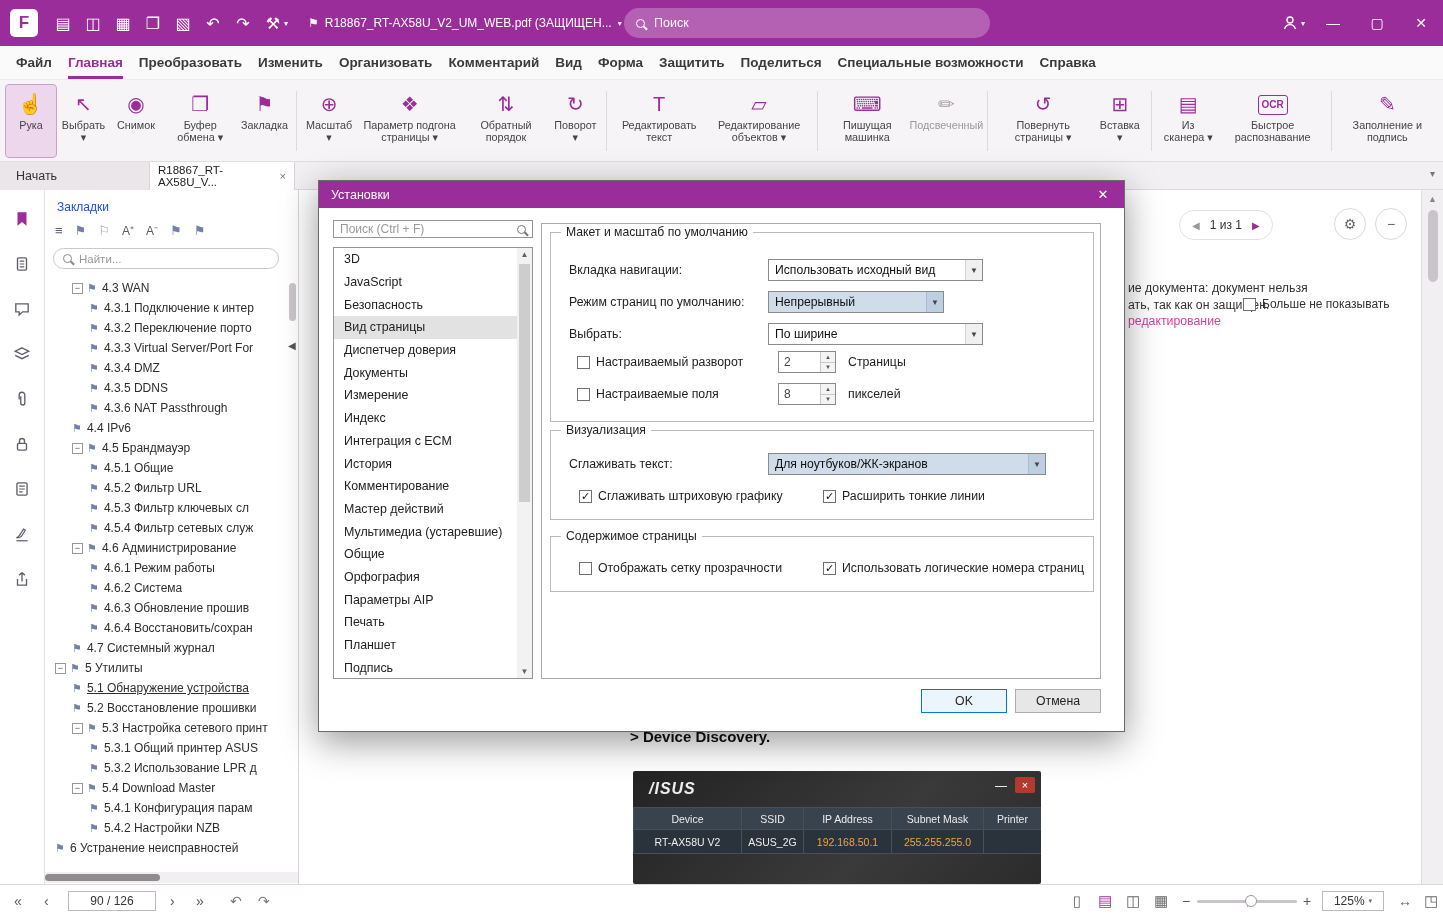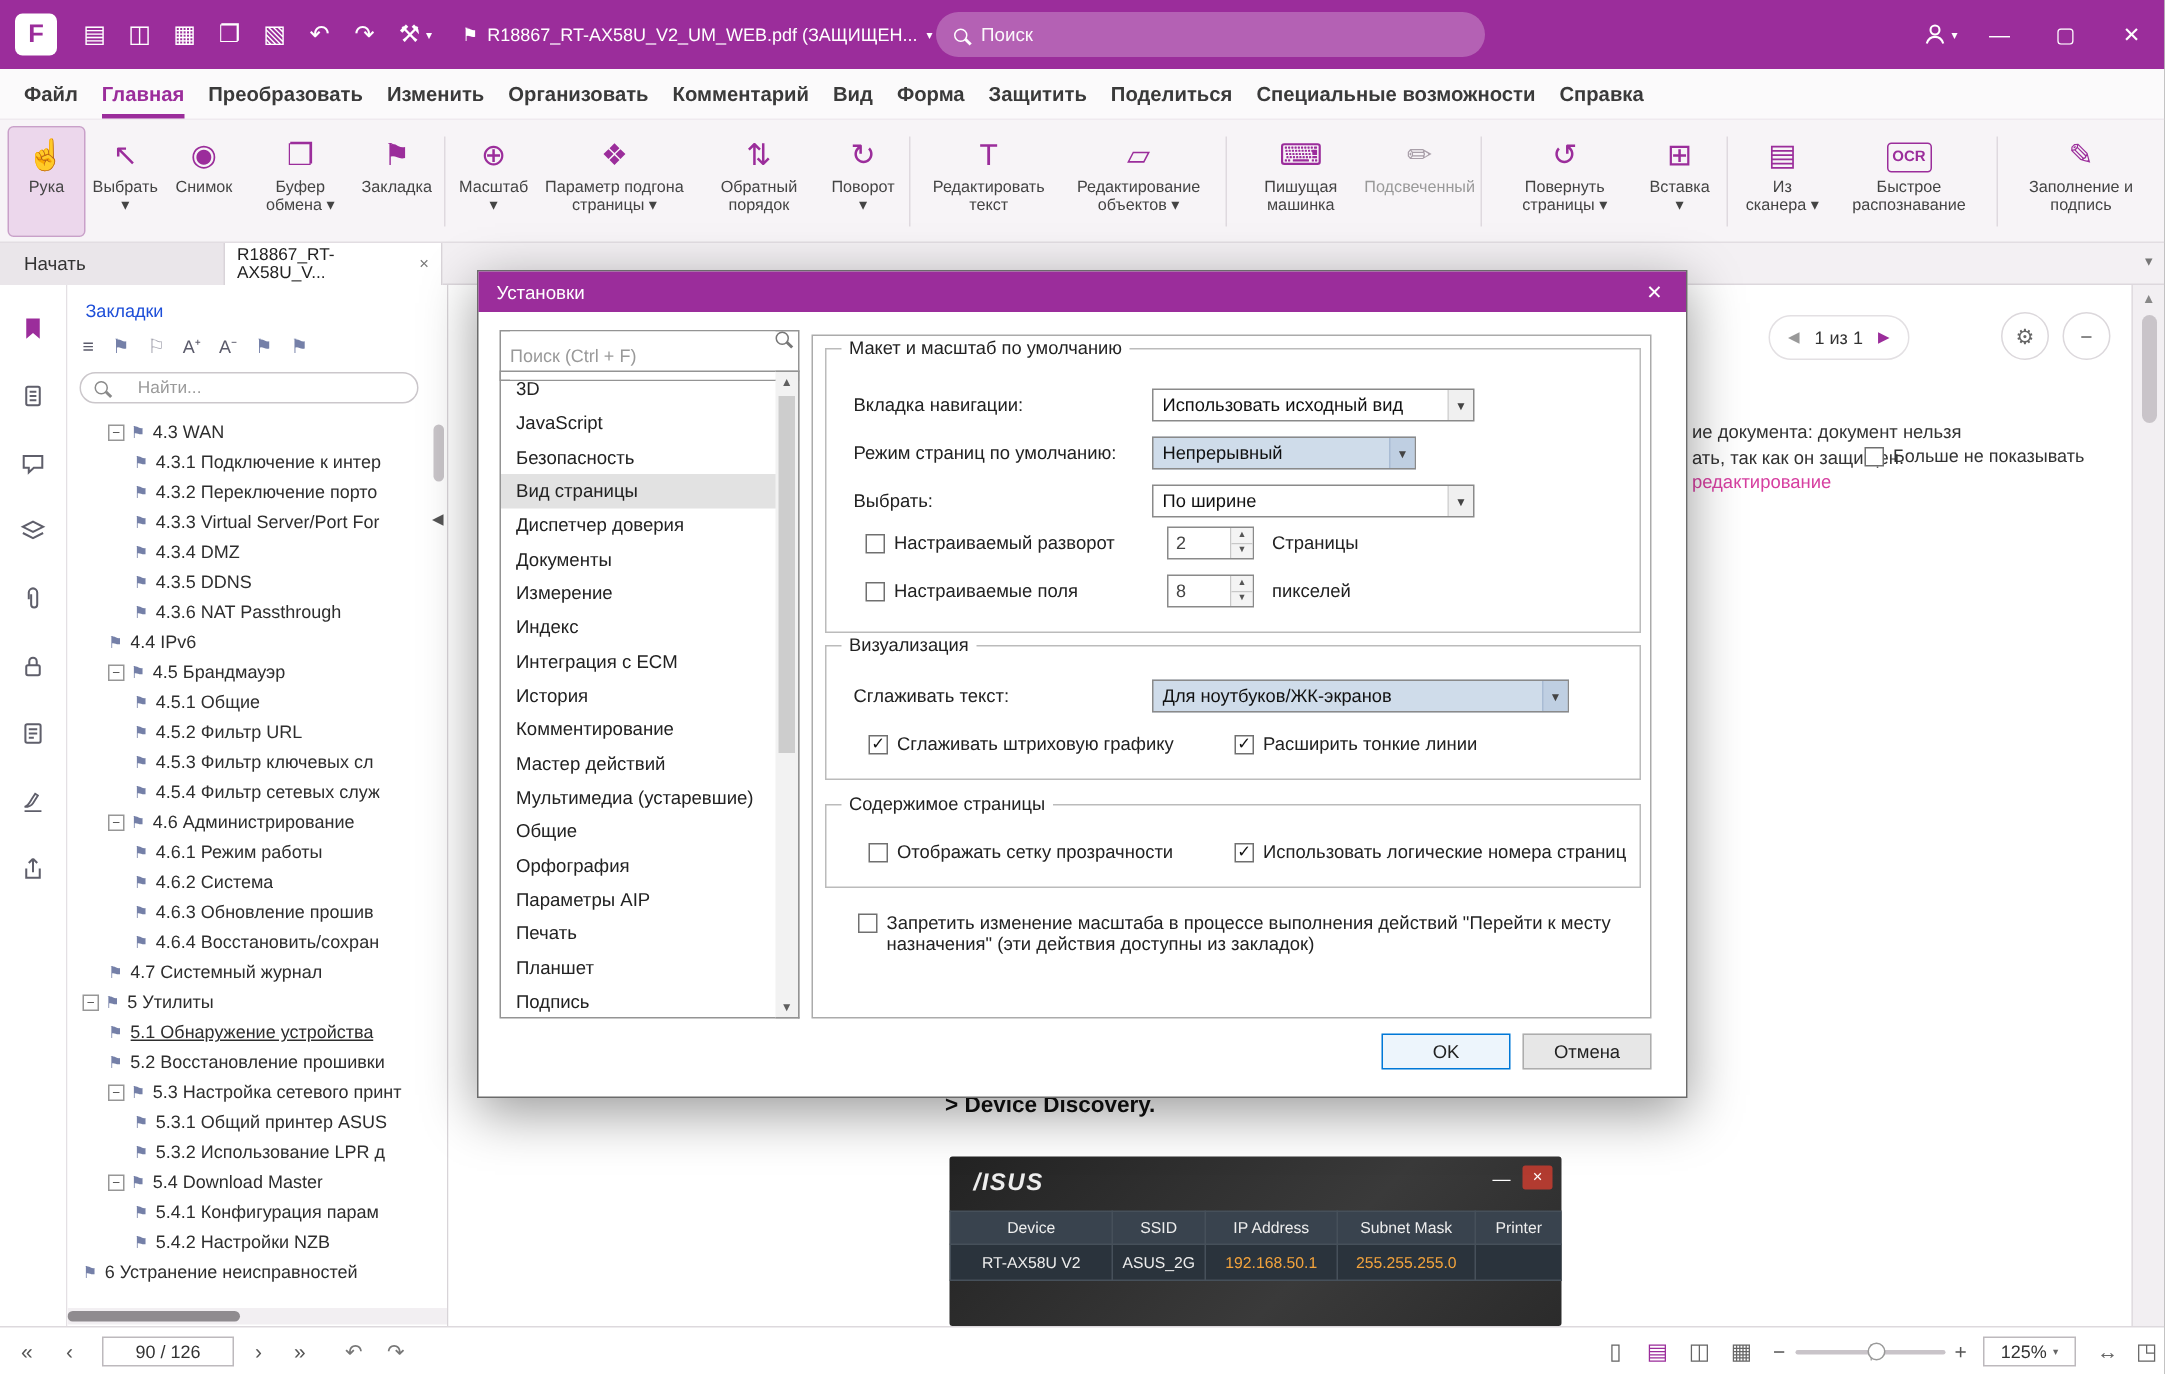--- a/index.html
+++ b/index.html
@@ -61,21 +61,21 @@
   
   .iconstrip{position:absolute;left:0;top:190px;width:45px;bottom:32px;background:#FFF;border-right:1px solid #E4E0E4;
              display:flex;flex-direction:column;align-items:center;padding-top:20px;gap:27px}
   .strip-ic{width:18px;height:18px}
 
   .bpanel{position:absolute;left:45px;top:190px;width:254px;bottom:32px;background:#fff;border-right:1px solid #D8D4D8;overflow:hidden}
   .bpanel-title{position:absolute;left:12px;top:10px;font-size:12px;color:#1d4ed8}
   .btools{position:absolute;left:10px;top:32px;display:flex;gap:12px;color:#5B5B6B;font-size:13px;align-items:center}
   .btools span{cursor:default}
   .bsearch{position:absolute;left:8px;top:58px;width:226px;height:21px;border:1px solid #CBC7CB;border-radius:11px;
-           display:flex;align-items:center;gap:20px;padding:0 9px;color:#8A8A8A}
+           display:flex;align-items:center;gap:7px;padding:0 9px;color:#8A8A8A}
   .bsearch input{border:none;outline:none;font-size:11.5px;color:#555;width:180px;background:transparent;
                  font-family:"Liberation Sans",sans-serif}
   .bsearch input::placeholder{color:#9A9A9A}
   .btree{position:absolute;left:0;top:88px;right:10px;bottom:14px;overflow:hidden;font-size:12px}
   .tree-row{display:flex;align-items:center;height:20px;white-space:nowrap}
   .expander{width:11px;height:11px;border:1px solid #979797;color:#555;font-size:9px;line-height:9px;
             display:inline-flex;align-items:center;justify-content:center;margin-right:4px;flex:0 0 11px;background:#fff}
   .flagic{color:#7580A8;font-size:11px;margin-right:5px}
   .tlabel{color:#2E2E2E;overflow:hidden}
   .tlabel.selected{text-decoration:underline}
@@ -122,22 +122,22 @@
   .zoom-box{width:62px;height:20px;border:1px solid #BDB9BD;display:flex;align-items:center;justify-content:center;
             gap:4px;font-size:12px;color:#333}
 
   
   .dialog{position:absolute;left:318px;top:180px;width:807px;height:552px;background:#fff;border:1px solid #6B6B6B;
           box-shadow:0 10px 34px rgba(0,0,0,.4);z-index:50}
   .dlg-title{position:absolute;left:0;top:0;width:100%;height:27px;background:#9B2D9B;color:#fff;
              display:flex;align-items:center;padding-left:12px;font-size:12.5px}
   .dlg-close{position:absolute;right:0;top:0;width:42px;height:27px;display:flex;align-items:center;justify-content:center;
              color:#fff;font-size:13px}
-  .dlg-search{position:absolute;left:14px;top:39px;width:200px;height:34px;border:1px solid #949494;
-              display:flex;padding:0 6px;color:#777}
+  .dlg-search{position:absolute;left:14px;top:39px;width:200px;height:18px;border:1px solid #949494;
+              display:flex;align-items:center;padding:0 6px;color:#777}
   .dlg-search input{flex:1;border:none;outline:none;font-size:12px;color:#555;font-family:"Liberation Sans",sans-serif}
   .dlg-search input::placeholder{color:#999}
   .plist{position:absolute;left:14px;top:66px;width:200px;height:432px;border:1px solid #949494;overflow:hidden;font-size:12.4px}
   .plist-item{height:22.7px;display:flex;align-items:center;padding-left:10px;color:#222;width:184px;white-space:nowrap}
   .plist-item.selected{background:#E2E2E2}
   .plist-scroll{position:absolute;left:198px;top:66px;width:16px;height:432px;border:1px solid #949494;border-left:none;background:#F2F2F2}
   .plist-scroll .a{position:absolute;width:100%;text-align:center;color:#606060;font-size:8px}
   .plist-scroll .thumb{position:absolute;left:2px;top:16px;width:11px;height:238px;background:#CDCDCD}
 
   .dcontent{position:absolute;left:222px;top:42px;width:560px;height:456px;border:1px solid #ABABAB}
@@ -690,24 +690,20 @@
         <div class="cb" style="left:28px;top:24px">
           <span class="box"></span>
           <span>Отображать сетку прозрачности</span>
         </div>
         <div class="cb" style="left:272px;top:24px">
           <span class="box">✓</span>
           <span>Использовать логические номера страниц</span>
         </div>
       </div>
 
-      <div class="cb multiline" style="left:30px;top:384px;width:502px">
-        <span class="box"></span>
-        <span>Запретить изменение масштаба в процессе выполнения действий "Перейти к месту назначения" (эти действия доступны из закладок)</span>
-      </div>
 
     </div>
 
     <div class="btn primary" style="left:602px;top:508px">OK</div>
     <div class="btn" style="left:696px;top:508px">Отмена</div>
   </div>
 
 </div>
 
 </body></html>

